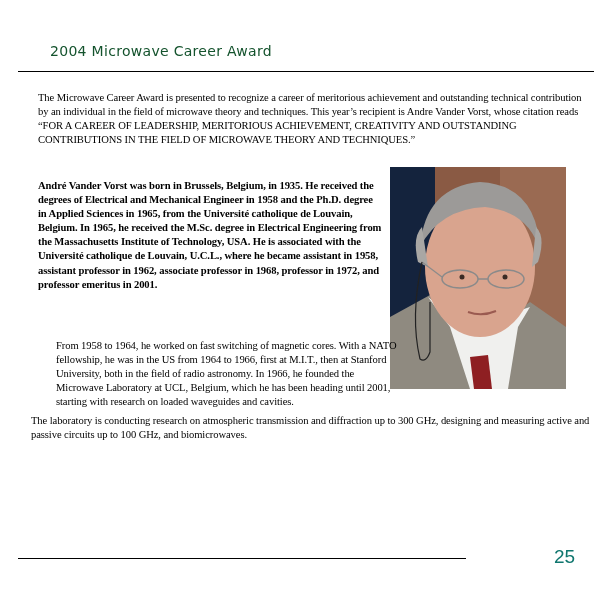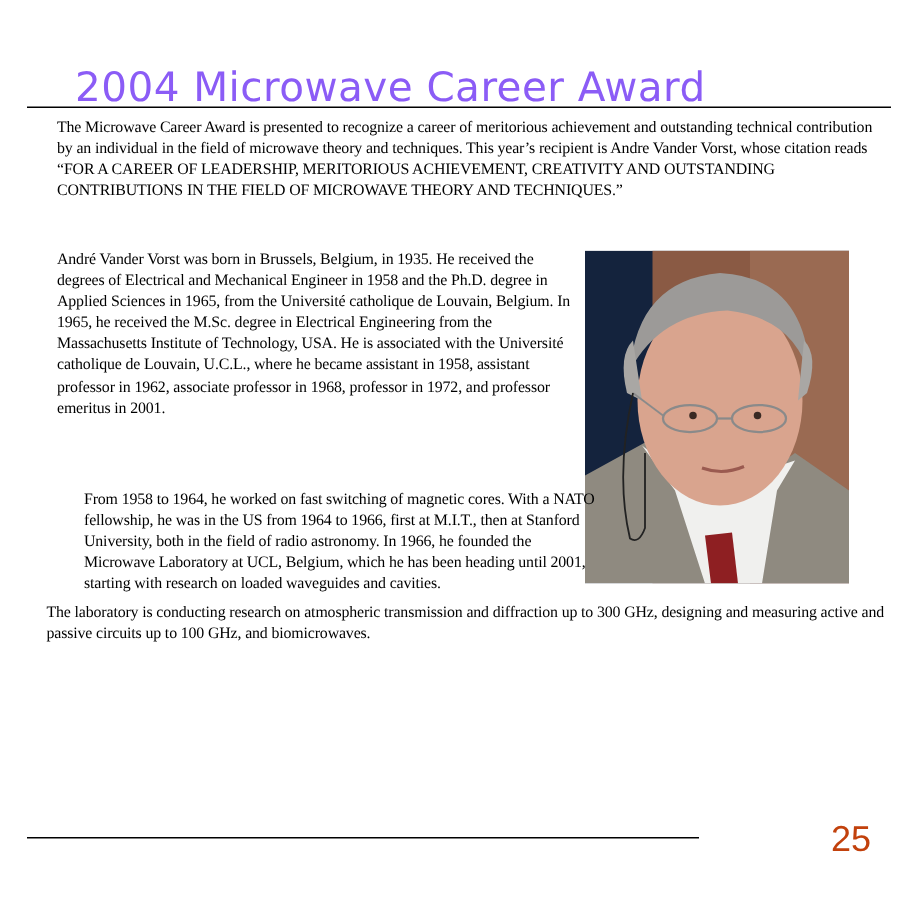--- a/index.html
+++ b/index.html
@@ -1,39 +1,39 @@
 <!DOCTYPE html>
 <html><head>
 <meta charset="utf-8">
 <style>
   html, body { margin: 0; padding: 0; background: #ffffff; }
   body { width: 612px; height: 612px; position: relative; overflow: hidden; }
   .title {
     position: absolute; left: 50px; top: 43px;
-    font-family: "DejaVu Sans", sans-serif; font-size: 27px; color: #8b5cf6;
+    font-family: "DejaVu Sans", sans-serif; font-size: 14px; color: #14532d;
     letter-spacing: 0.3px; white-space: nowrap;
   }
   .title-rule { position: absolute; left: 18px; top: 71px; width: 576px; height: 1px; background: #000; }
   .text {
     position: absolute; font-family: "Liberation Serif", serif; font-size: 10.6px;
-    line-height: 14.1px; color: #000; letter-spacing: -0.1px;
+    line-height: 14.1px; color: #000; letter-spacing: -0.1px; margin-top: 12px;
   }
   .intro { left: 38px; top: 79px; width: 550px; }
-  .bio1 { left: 38px; top: 167px; width: 345px; }
+  .bio1 { left: 38px; top: 167px; width: 345px; font-weight: bold; }
   .bio2 { left: 56px; top: 327px; width: 345px; }
   .bio3 { left: 31px; top: 402px; width: 560px; }
   .text p { margin: 0; }
   .photo {
     position: absolute; left: 390px; top: 167px; width: 176px; height: 222px; overflow: hidden;
   }
   .photo svg { display: block; }
   .footer-rule { position: absolute; left: 18px; top: 558px; width: 448px; height: 1px; background: #000; }
   .page-num {
     position: absolute; left: 554px; top: 546px; font-family: "Liberation Sans", sans-serif;
-    font-size: 24px; color: #c2410c;
+    font-size: 19px; color: #0f766e;
   }
 </style>
 </head>
 <body>
 
 <div class="title">2004 Microwave Career Award</div>
 <div class="title-rule"></div>
 
 <div class="text intro">
   <p>The Microwave Career Award is presented to recognize a career of meritorious achievement and outstanding technical contribution by an individual in the field of microwave theory and techniques.  This year’s recipient is Andre Vander Vorst, whose citation reads “FOR A CAREER OF LEADERSHIP, MERITORIOUS ACHIEVEMENT, CREATIVITY AND OUTSTANDING CONTRIBUTIONS IN THE FIELD OF MICROWAVE THEORY AND TECHNIQUES.”</p>

